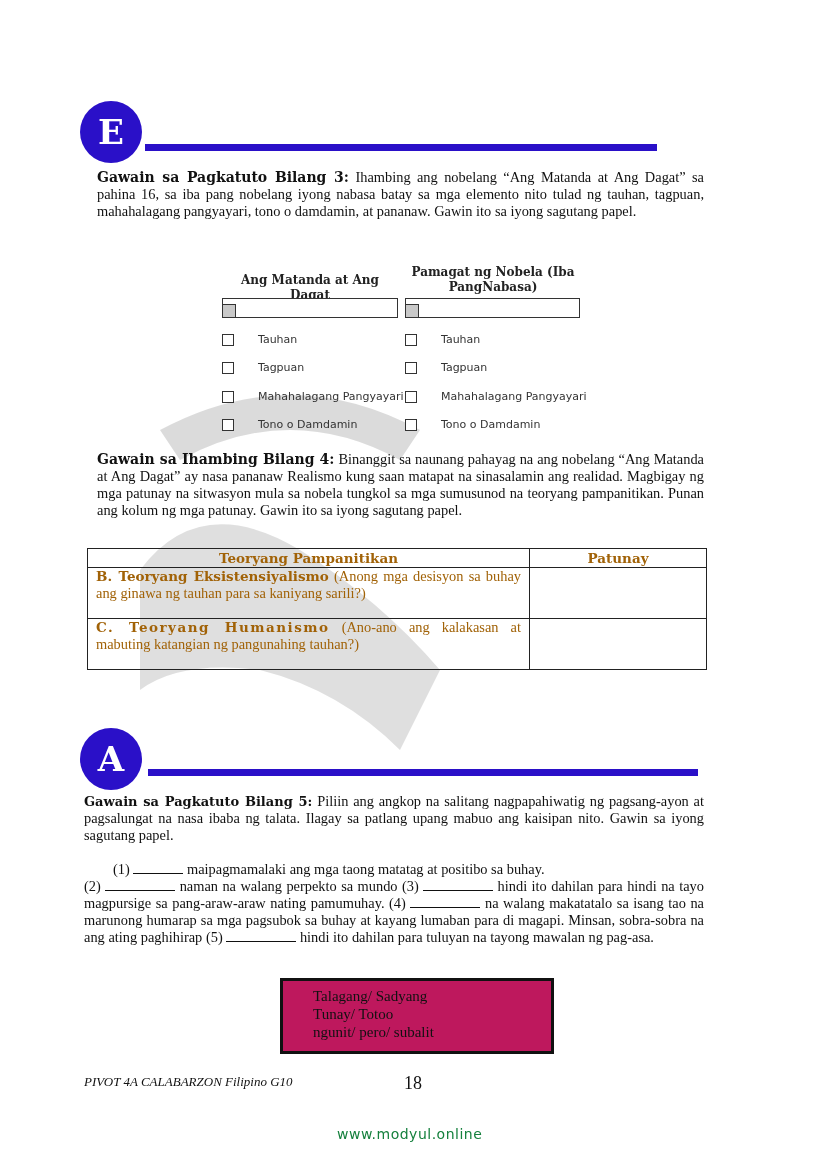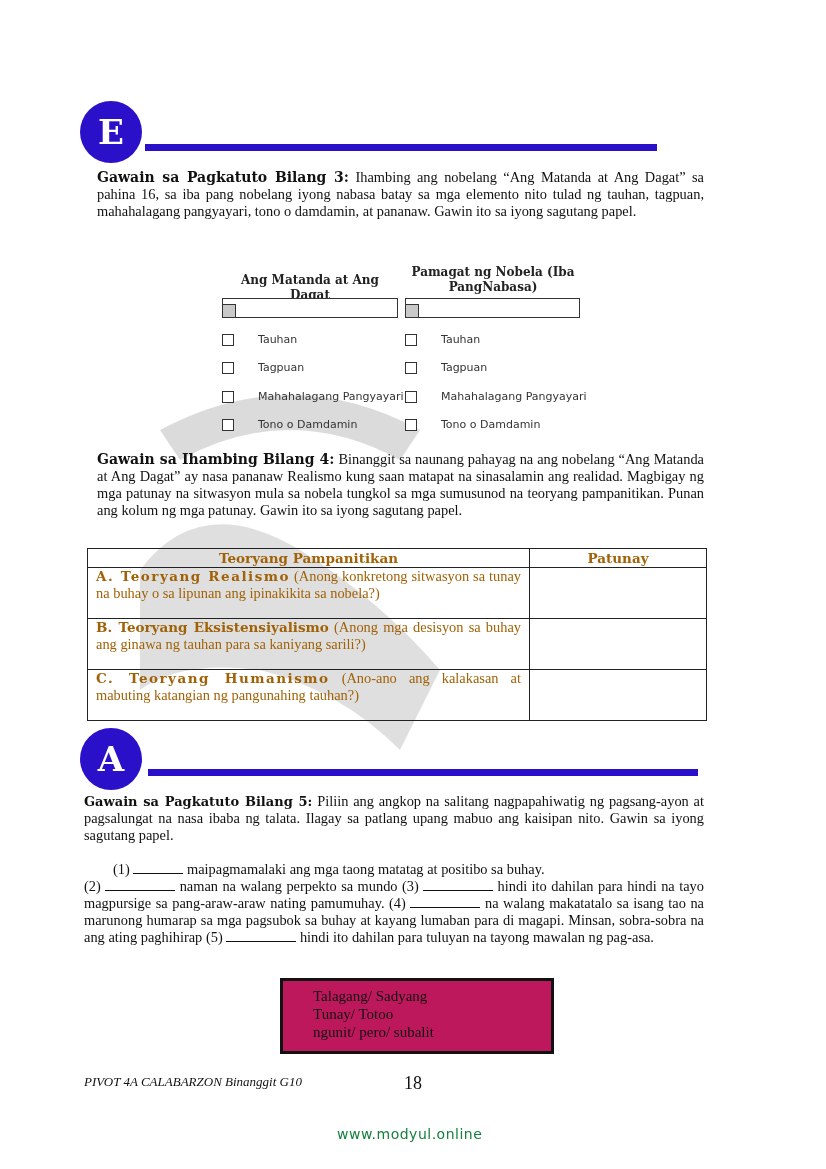--- a/index.html
+++ b/index.html
@@ -121,27 +121,20 @@
 
 <table class="theory" style="left:87px; top:548px; width:620px;">
   <thead>
     <tr>
       <th style="width:425px;">Teoryang Pampanitikan</th>
       <th>Patunay</th>
     </tr>
   </thead>
   <tbody>
     <tr>
-      <td class="q spaced">
-        <b>A. Teoryang Realismo</b>
-        <span>(Anong konkretong sitwasyon sa tunay na buhay o sa lipunan ang ipinakikita sa nobela?)</span>
-      </td>
-      <td></td>
-    </tr>
-    <tr>
       <td class="q">
         <b>B. Teoryang Eksistensiyalismo</b>
         <span>(Anong mga desisyon sa buhay ang ginawa ng tauhan para sa kaniyang sarili?)</span>
       </td>
       <td></td>
     </tr>
     <tr>
       <td class="q spaced">
         <b>C. Teoryang Humanismo</b>
         <span>(Ano-ano ang kalakasan at mabuting katangian ng pangunahing tauhan?)</span>
@@ -182,15 +175,15 @@
     <span>hindi ito dahilan para tuluyan na tayong mawalan ng pag-asa.</span>
   </div>
 </div>
 
 <div class="wordbank" style="left:280px; top:978px; width:274px; height:76px;">
   <div>Talagang/ Sadyang</div>
   <div>Tunay/ Totoo</div>
   <div>ngunit/ pero/ subalit</div>
 </div>
 
-<div class="footer-left" style="left:84px; top:1074px;">PIVOT 4A CALABARZON Binanggit G10</div>
+<div class="footer-left" style="left:84px; top:1074px;">PIVOT 4A CALABARZON Filipino G10</div>
 <div class="footer-page" style="left:404px; top:1073px;">18</div>
 <div class="watermark" style="left:337px; top:1126px;">www.modyul.online</div>
 
 </body></html>

